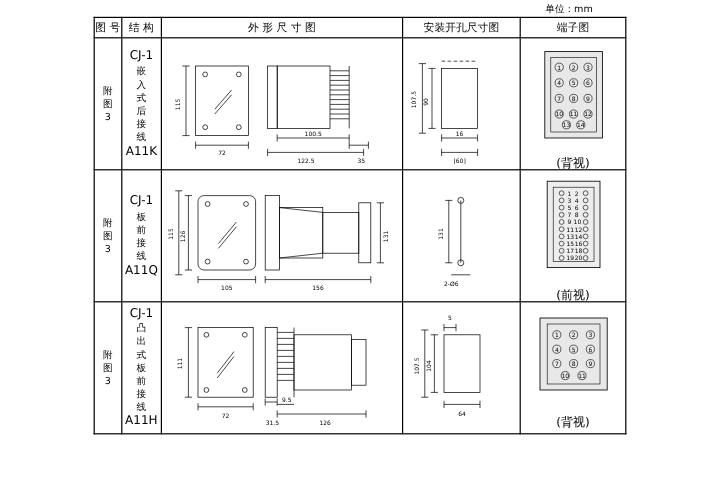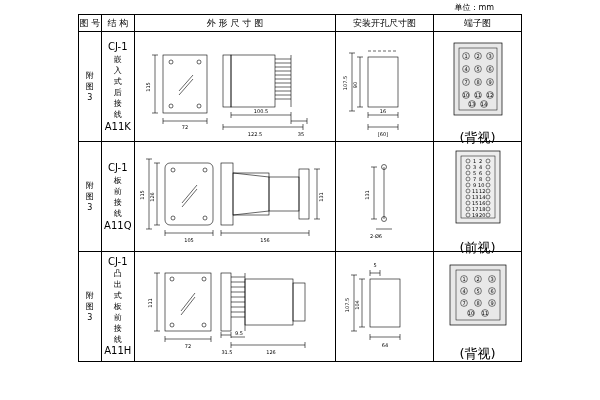--- a/index.html
+++ b/index.html
@@ -13,21 +13,21 @@
   .c2{width:34px;}
   .c3{width:200px;margin-top:33px;}
   .c4{width:97px;}
   .c5{width:87px;}
   .row{height:110px;vertical-align:middle;}
   .vtext{font-size:8px;text-align:center;line-height:11px;}
   .code{font-size:10px;text-align:center;line-height:10px;}
   .drawarea{position:relative;height:108px;}
   svg{display:block;}
   .lbl{font-size:5px;font-family:"DejaVu Sans","Liberation Sans",sans-serif;}
-  .term-note{font-size:13px;text-align:center;margin-top:2px;}
+  .term-note{font-size:10px;text-align:center;margin-top:2px;}
 </style>
 </head>
 <body>
 
 <div class="page">
 
   <div class="unit">单位：mm</div>
 
   <table class="main">
     <tbody>

